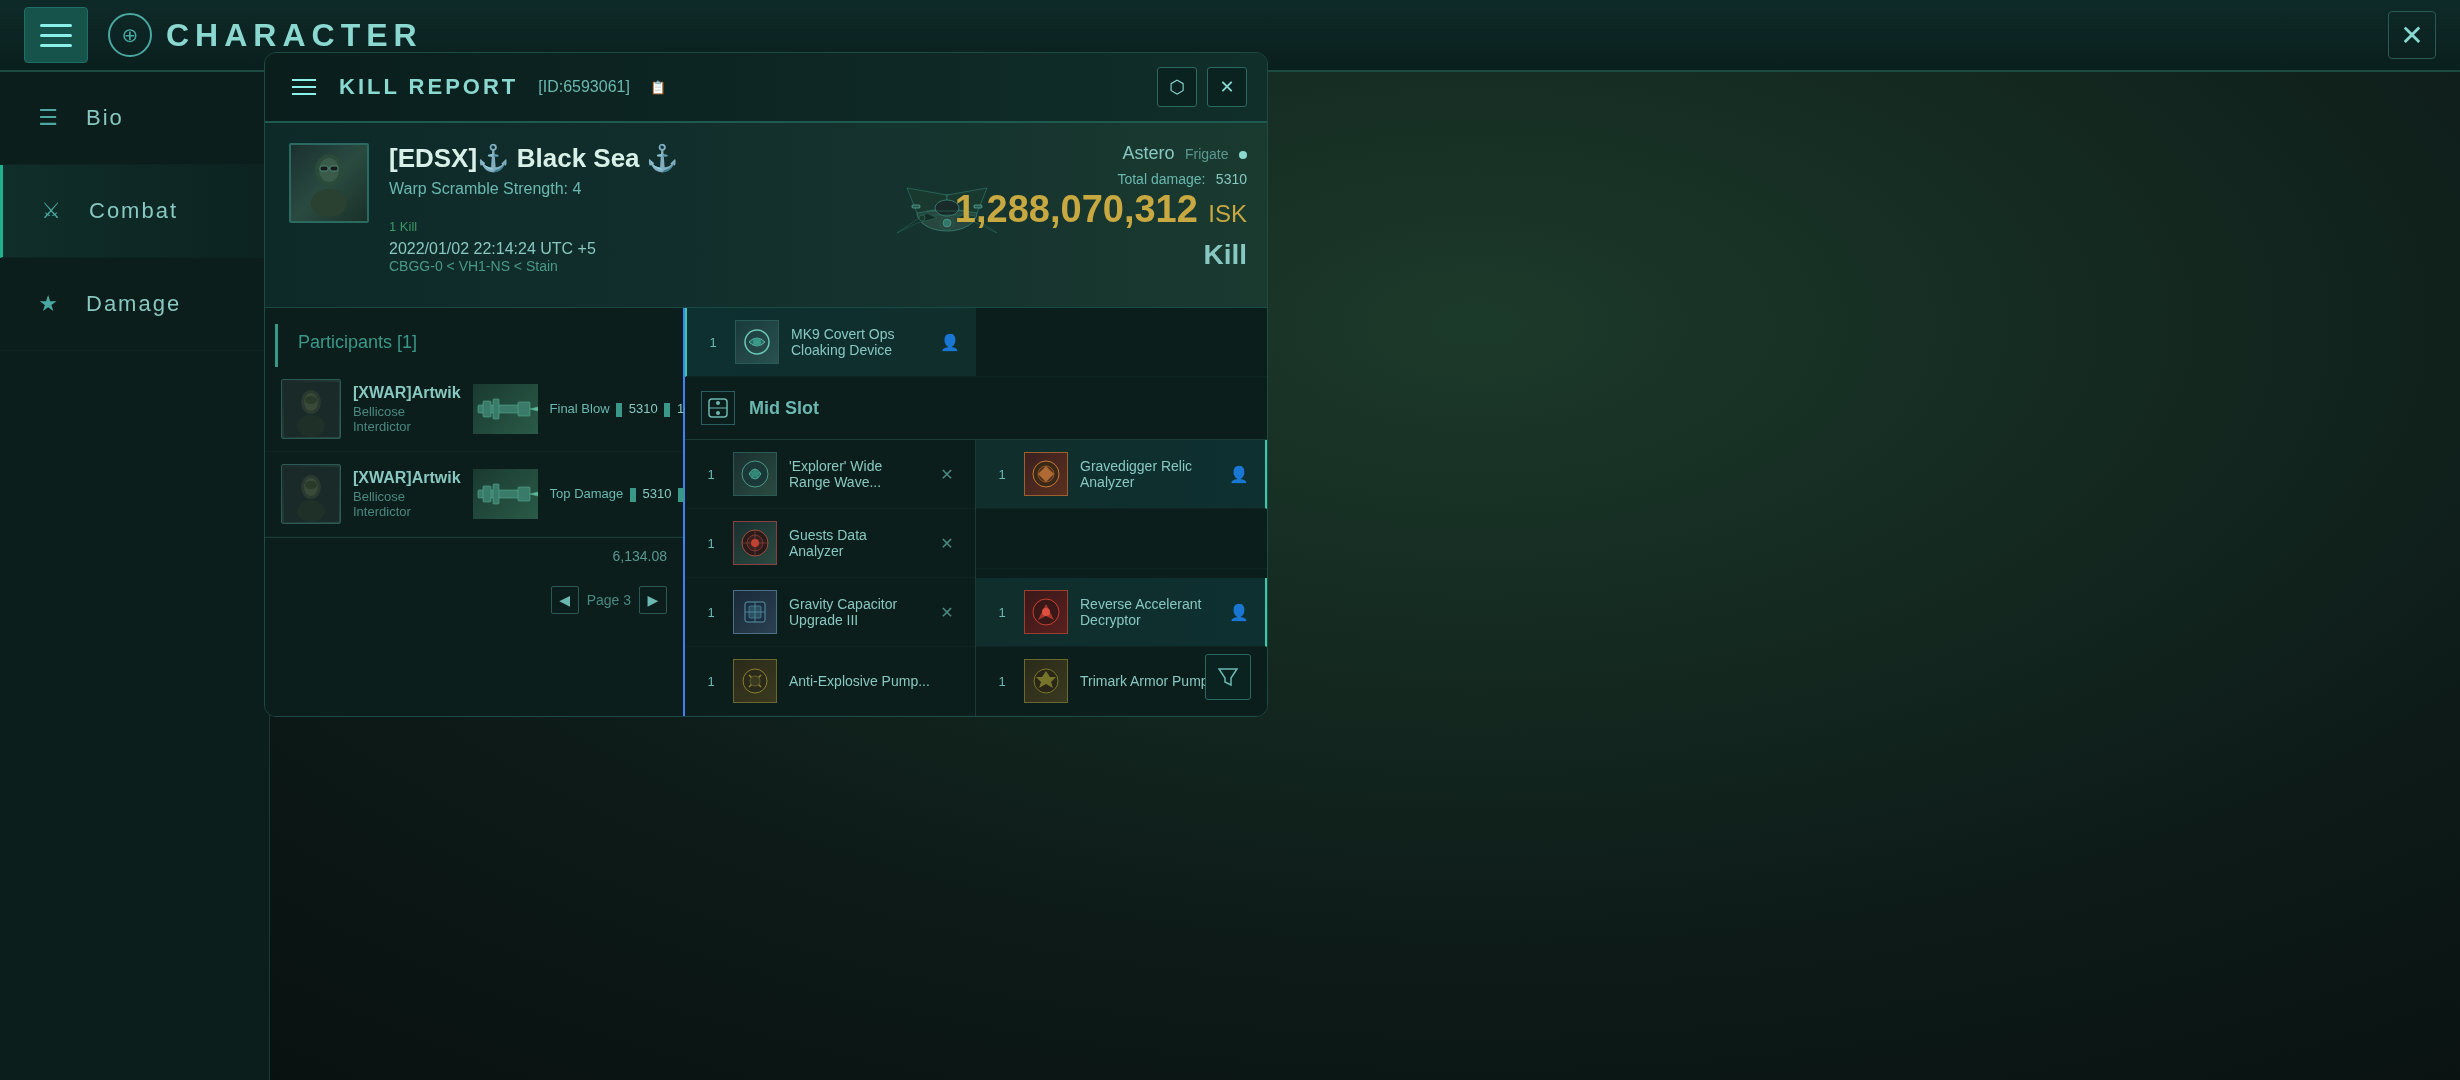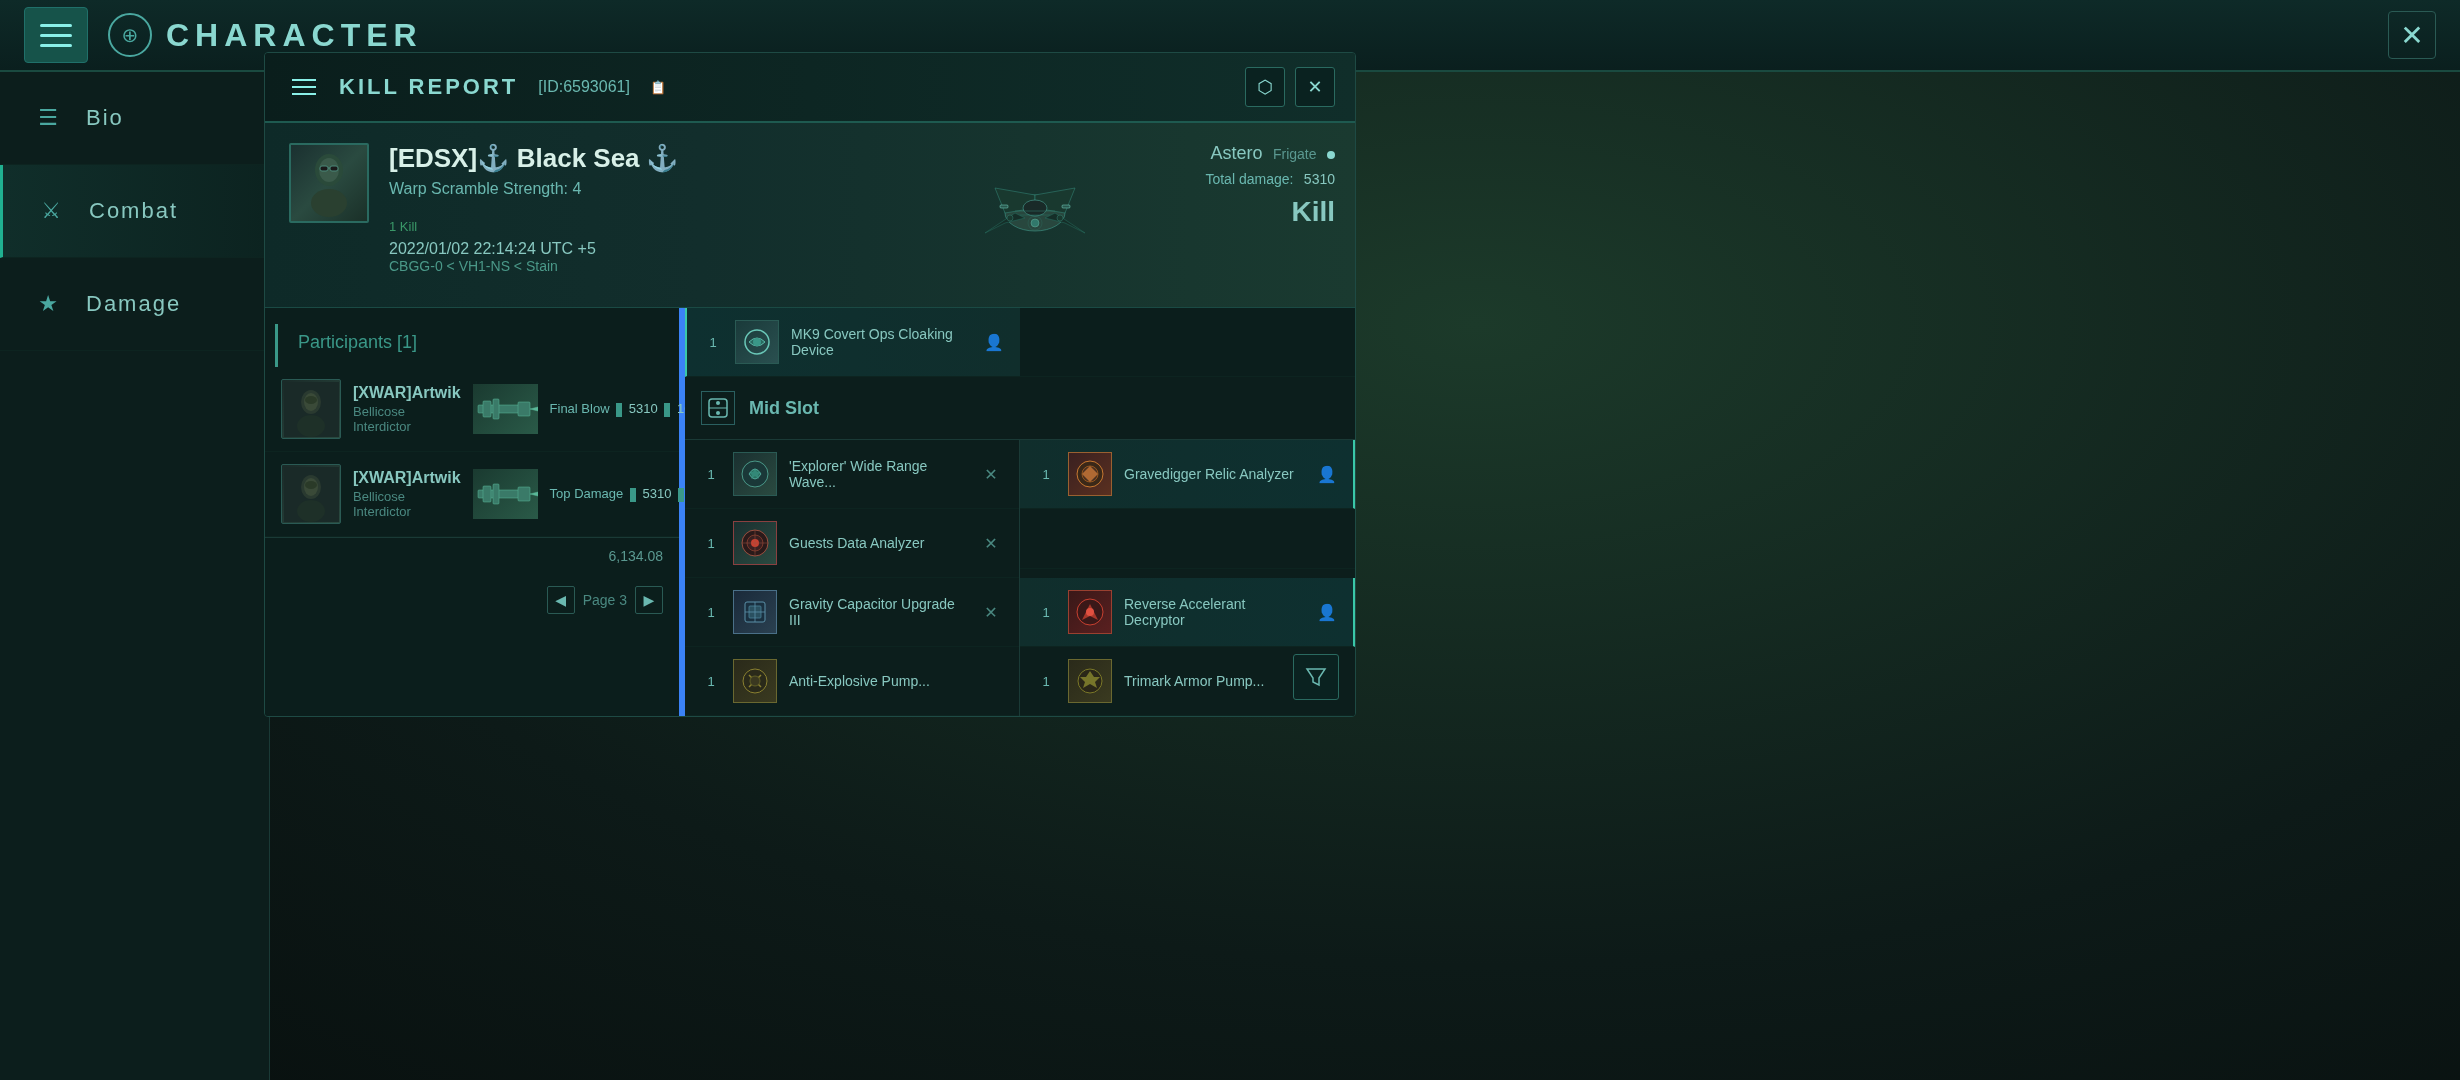--- a/index.html
+++ b/index.html
@@ -130,24 +130,24 @@
       font-size: 22px;
       color: #88c8c0;
       letter-spacing: 2px;
     }
 
     
     .kill-report-panel {
       position: absolute;
       top: 52px;
       left: 264px;
-      width: 1092px;
+      width: 1004px;
       background: #0d2220;
       border: 1px solid #1e4a44;
-      border-radius: 4px;
+      border-radius: 12px;
       z-index: 20;
       overflow: hidden;
     }
 
     .kill-report-header {
       display: flex;
       align-items: center;
       background: linear-gradient(90deg, #0a1e1c 0%, #102e2a 100%);
       border-bottom: 2px solid #1e5a50;
       padding: 14px 20px;
@@ -328,21 +328,21 @@
 
     
     .kr-content {
       display: flex;
       min-height: 380px;
     }
 
     
     .participants-panel {
       width: 420px;
-      border-right: 6px solid #3b82f6;
+      border-right: 2px solid #3b82f6;
       padding: 16px 0;
       background: #0b1e1c;
     }
 
     .section-header {
       padding: 8px 20px 14px;
       font-size: 18px;
       color: #3a9888;
       border-left: 3px solid #3a9888;
       margin-left: 10px;
@@ -681,20 +681,24 @@
 
     <div class="ship-stats">
       <div>
         <span class="ship-type-name">Astero</span>
         <span class="ship-class" style="margin-left:6px;">Frigate</span>
         <span style="width:8px; height:8px; background:#8ad8d0; border-radius:50%; display:inline-block; margin-left:6px;"></span>
       </div>
       <div style="margin-top:6px;">
         <span class="total-damage-label">Total damage:</span>
         <span class="total-damage-value" style="margin-left:6px;">5310</span>
+      </div>
+      <div>
+        <span class="isk-value">1,288,070,312</span>
+        <span class="isk-label">ISK</span>
       </div>
       <div class="kill-label">Kill</div>
     </div>
   </div>
 
   <div class="kr-content">
 
     <div class="participants-panel">
       <div class="section-header">
         <span>Participants [1]</span>

